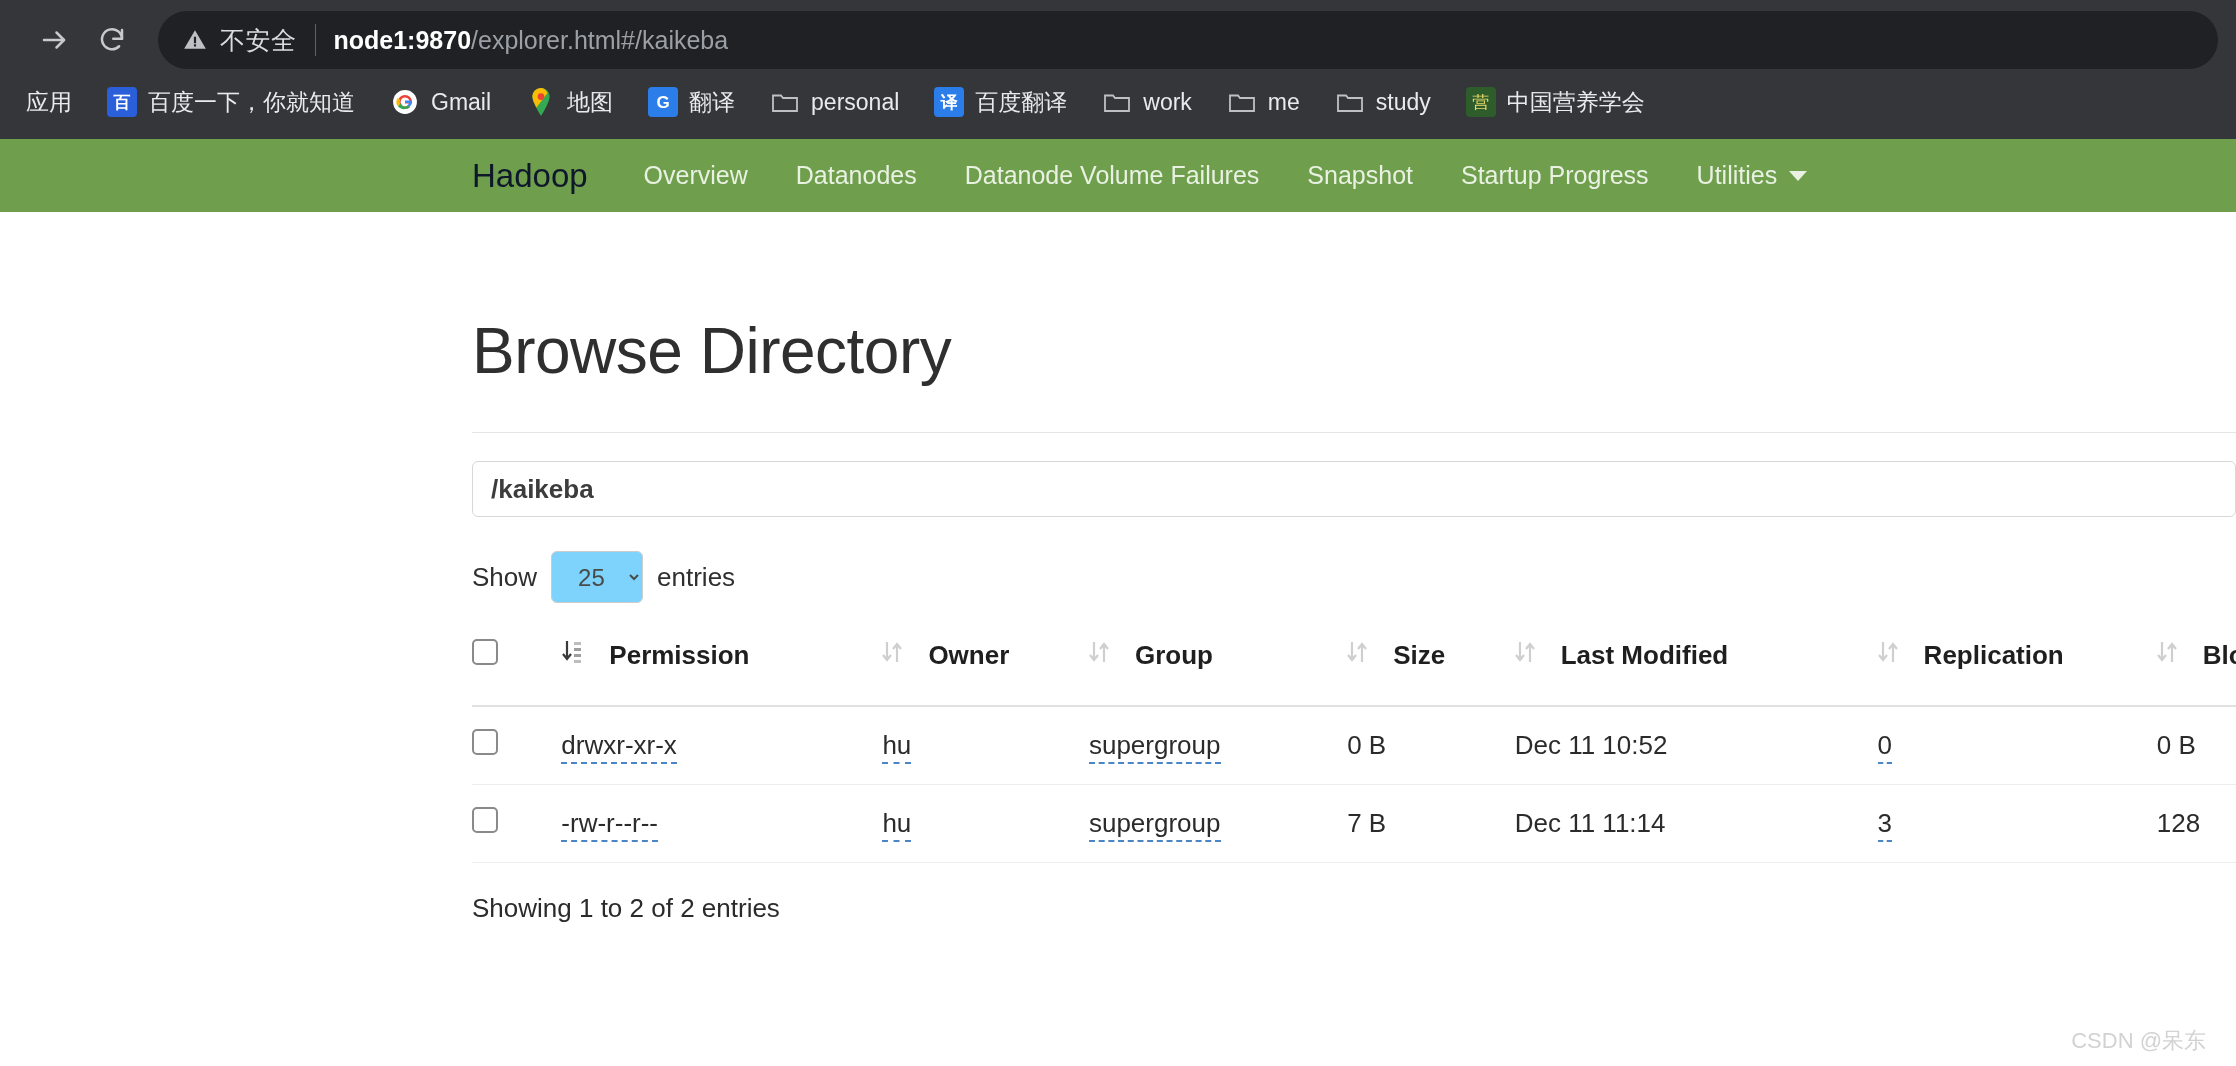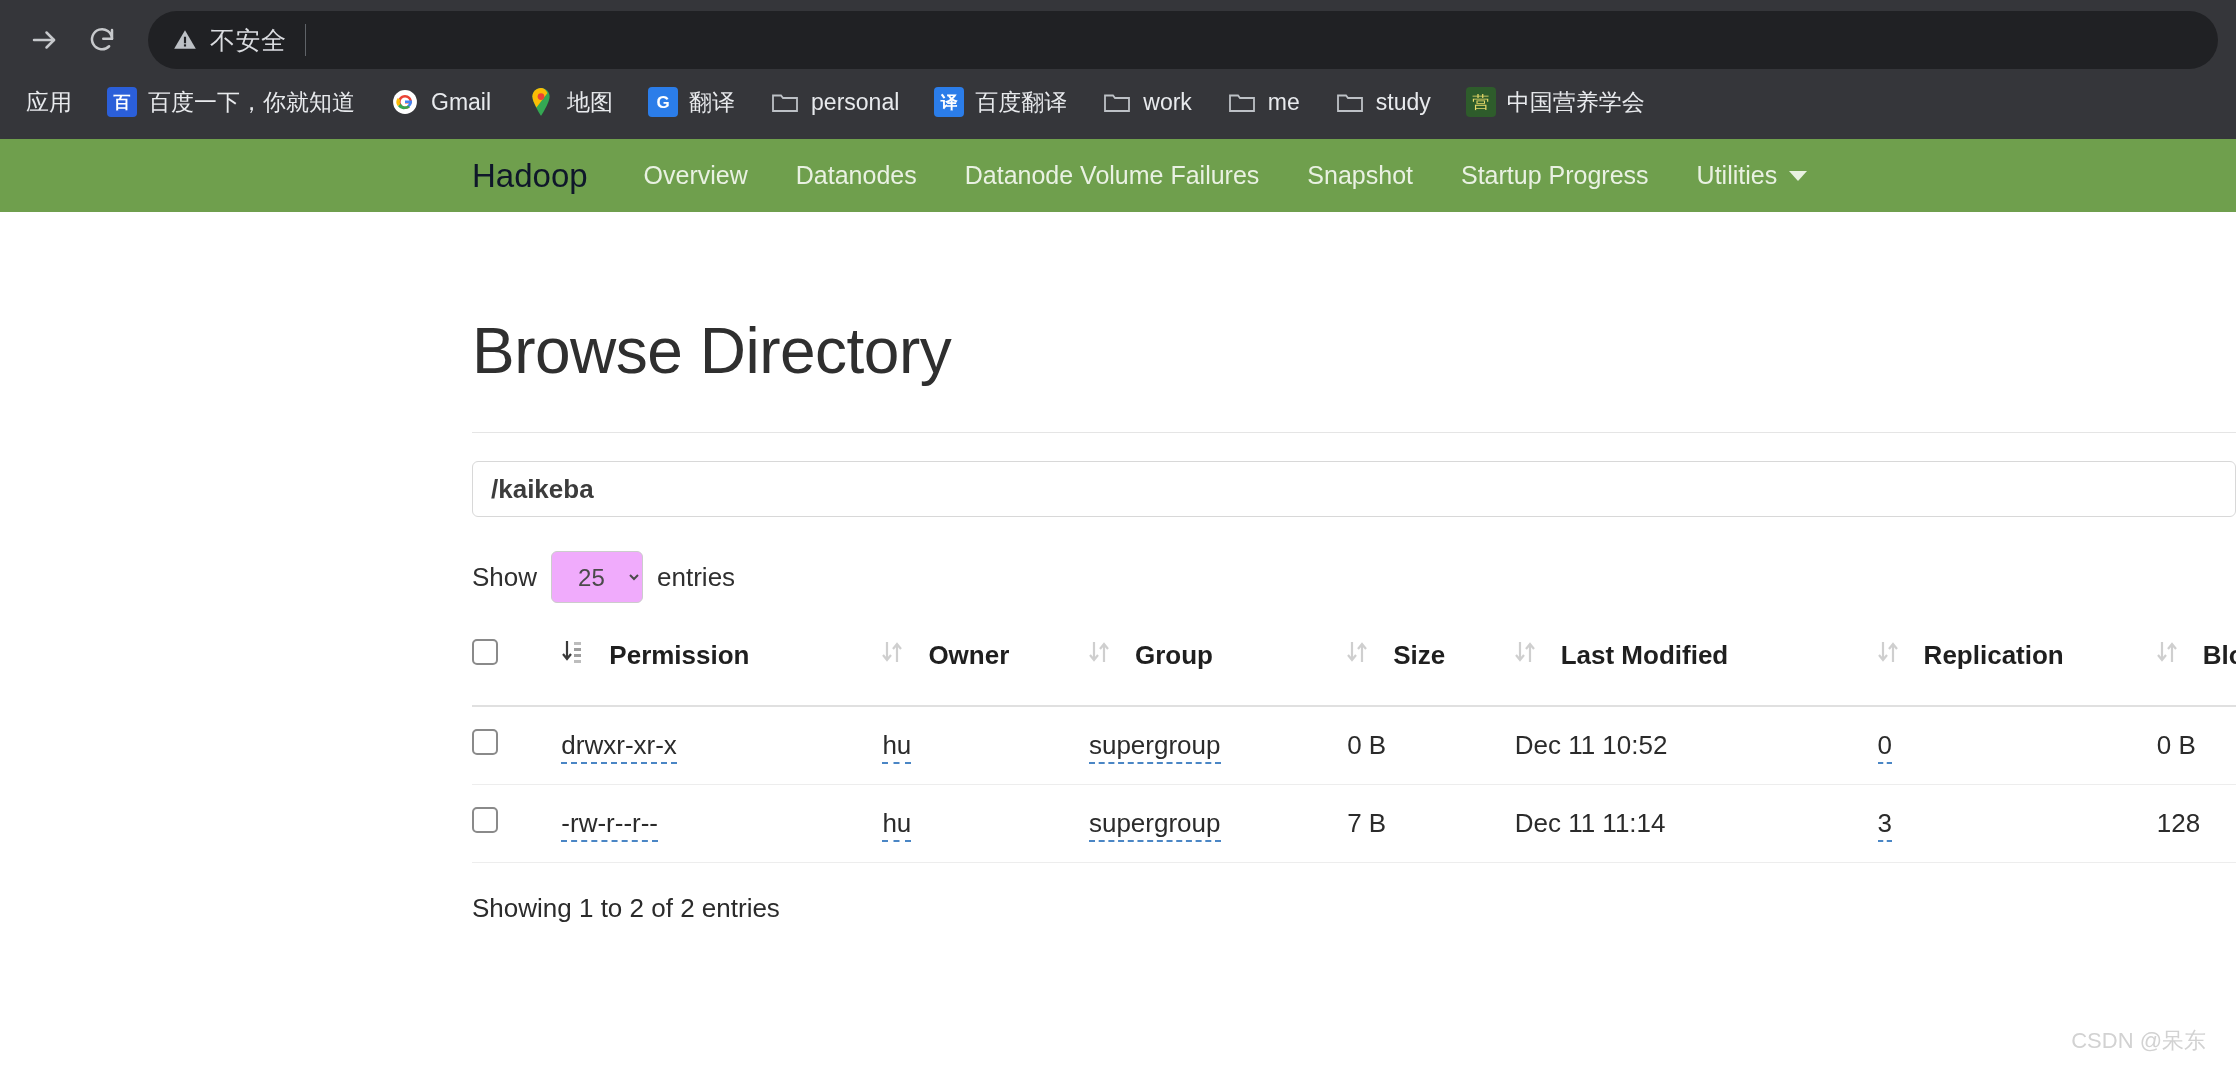--- a/index.html
+++ b/index.html
@@ -16,20 +16,21 @@
     background: #35363a;
     width: 100%;
     height: 139px;
     position: relative;
   }
   .toolbar {
     display: flex;
     align-items: center;
     height: 80px;
     padding: 0 18px;
+    margin-left: 10px;
   }
   .nav-btn {
     width: 52px; height: 52px;
     display: flex; align-items: center; justify-content: center;
     border-radius: 50%;
     color: #c7c9cc;
     flex: 0 0 auto;
     margin-right: 6px;
   }
   .nav-btn svg { display: block; }
@@ -190,21 +191,21 @@
     color: #2f2f2f;
   }
   .show-select {
     margin: 0 14px;
     height: 52px;
     min-width: 92px;
     border: 1px solid #cccccc;
     border-radius: 6px;
     font-size: 24px;
     color: #4a4a4a;
-    background: #f0abfc;
+    background: #7dd3fc;
     padding: 0 10px 0 22px;
     font-family: "Liberation Sans", sans-serif;
   }
 
   
   table.dir {
     border-collapse: collapse;
     margin-top: 26px;
     width: calc(2236px - 472px + 200px);
     table-layout: fixed;
@@ -297,20 +298,21 @@
     <div class="omnibox">
       <span class="warn-icon">
         <svg width="26" height="26" viewBox="0 0 24 24" fill="currentColor">
           <path d="M12 3 L22 20 L2 20 Z"></path>
           <rect x="11" y="9" width="2" height="6" fill="#202124"></rect>
           <rect x="11" y="16" width="2" height="2" fill="#202124"></rect>
         </svg>
       </span>
       <span class="insecure-text">不安全</span>
       <span class="omni-divider"></span>
+      <span class="url-text"><span class="url-host">node1:9870</span><span class="url-path">/explorer.html#/kaikeba</span></span>
     </div>
   </div>
 
   <div class="bookmarks">
 
     <div class="bm">
       <span class="bm-label">应用</span>
     </div>
 
     <div class="bm">

